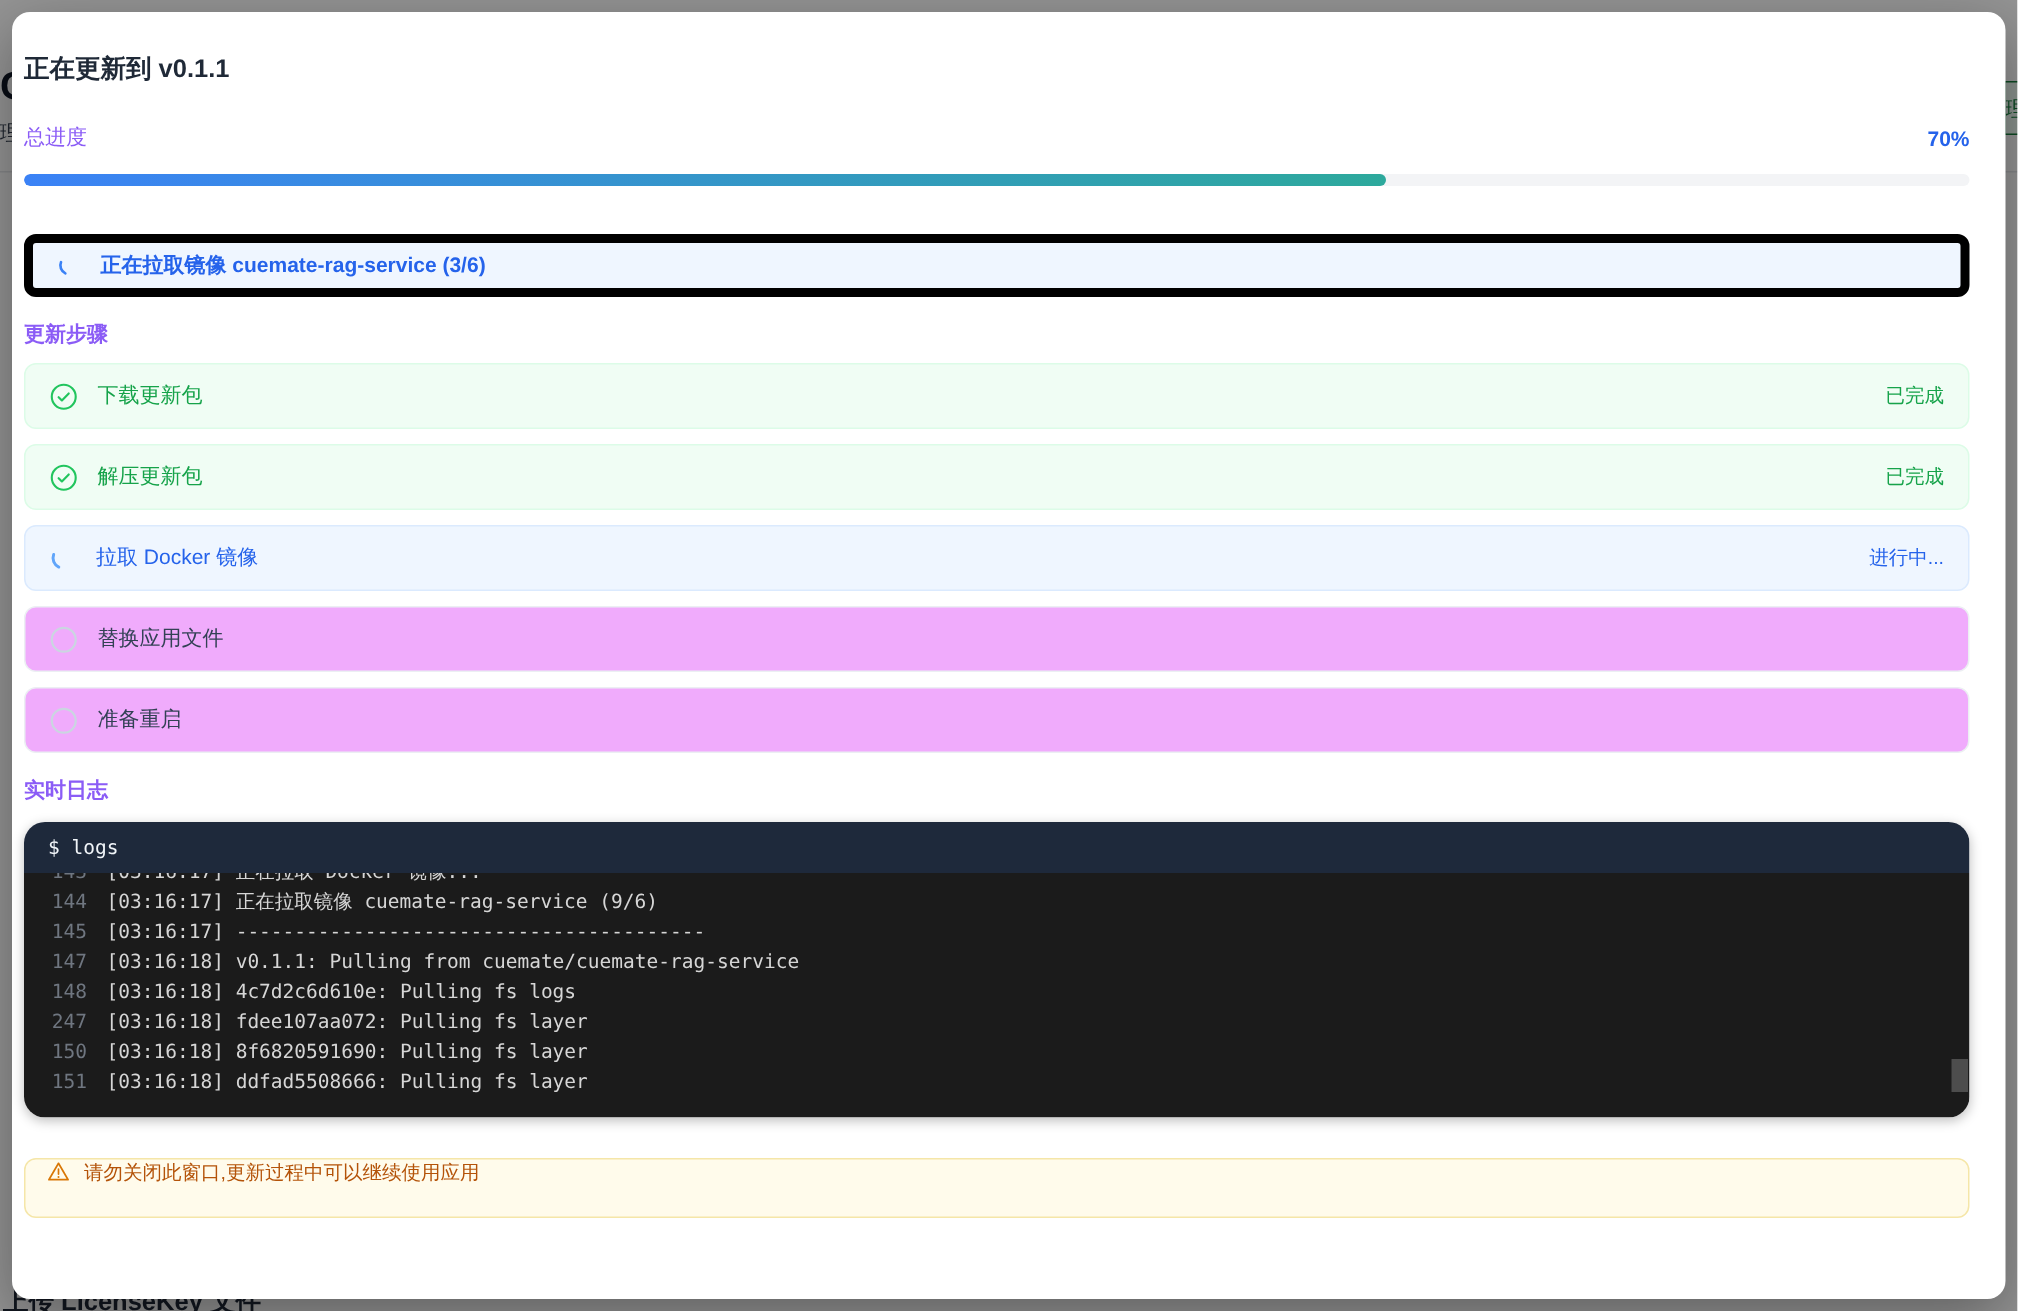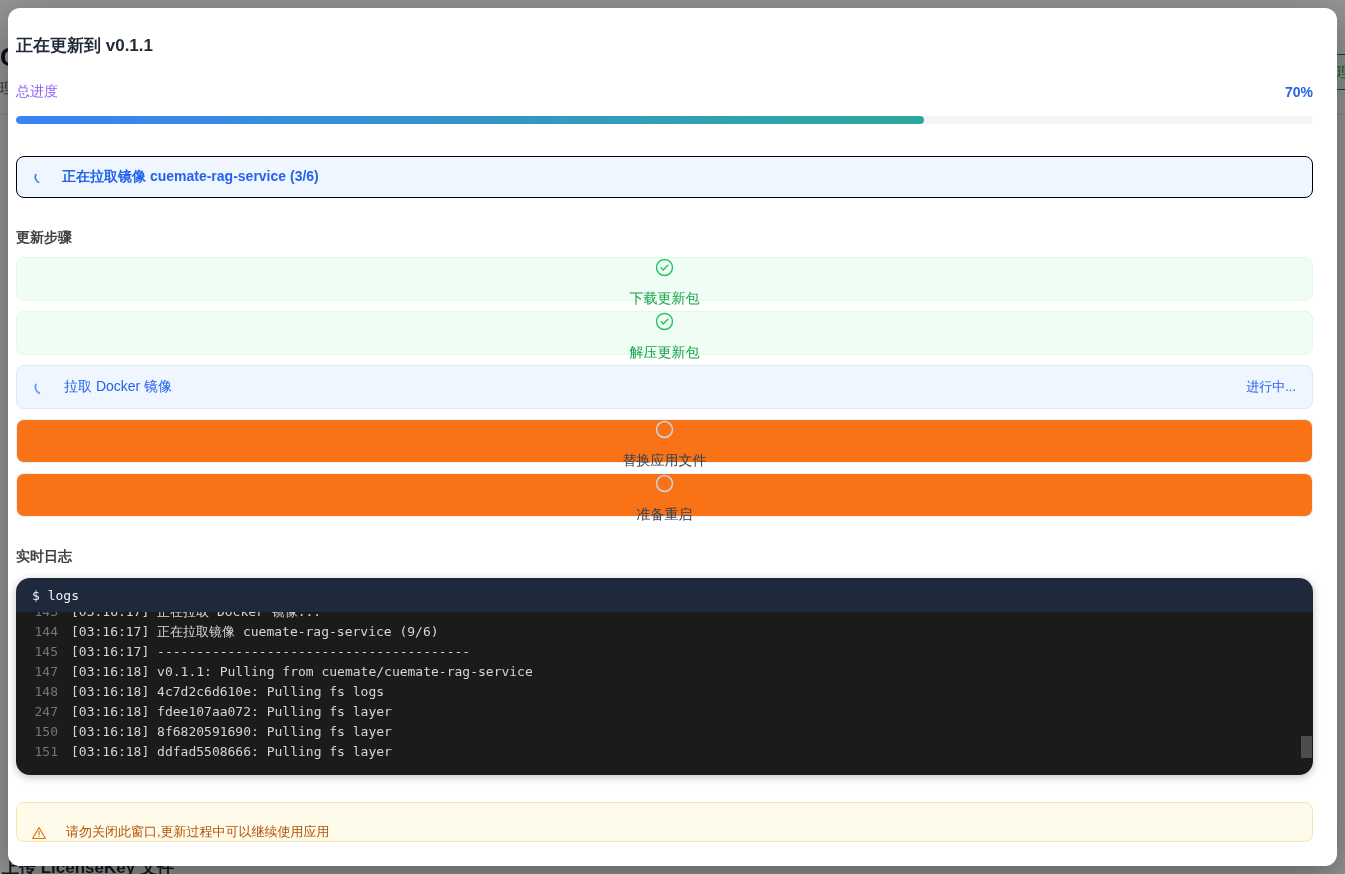--- a/index.html
+++ b/index.html
@@ -33,40 +33,40 @@
   .modal-title { font-size:17px; font-weight:700; color:#1f2937; line-height:20px; margin-top:8px; }
 
   .progress-row { margin-top:26px; height:20px; display:flex; justify-content:space-between; align-items:center; }
   .progress-label { font-size:14px; color:#8b5cf6; }
   .progress-percent { font-size:14px; font-weight:700; color:#2563eb; }
   .progress-track { margin-top:14px; height:8px; border-radius:4px; background:#f3f4f6; overflow:hidden; }
   .progress-fill { height:100%; border-radius:4px; background:linear-gradient(90deg,#3b82f6 0%,#2da99c 100%); width:0; }
 
   .status-banner {
     margin-top:32px; height:42px; border-radius:8px;
-    background:#eff6ff; border:1px solid #000000;
+    background:#eff6ff; border:6px solid #000000;
     display:flex; align-items:center; padding:0 16px; gap:13px;
   }
   .status-banner-text { font-size:14px; font-weight:600; color:#2563eb; }
 
-  .section-heading { margin-top:29px; font-size:14px; font-weight:600; color:#404040; line-height:20px; }
+  .section-heading { margin-top:14px; font-size:14px; font-weight:600; color:#8b5cf6; line-height:20px; }
 
   .steps { margin-top:10px; display:flex; flex-direction:column; gap:10px; }
   .step {
     height:44px; border-radius:8px; display:flex; align-items:center;
     padding:0 16px; gap:13px; border:1px solid transparent;
   }
   .step .grow { flex:1; }
   .step-label { font-size:14px; font-weight:500; }
   .step-status { font-size:13px; }
-  .step.done   { background:#f0fdf4; border-color:#dcfce7;flex-direction:column; }
+  .step.done   { background:#f0fdf4; border-color:#dcfce7; }
   .step.done   .step-label,  .step.done .step-status  { color:#16a34a; }
   .step.active { background:#eff6ff; border-color:#dbeafe; }
   .step.active .step-label, .step.active .step-status { color:#2563eb; }
-  .step.pending{ background:#f97316; border-color:#eceff3;flex-direction:column; }
+  .step.pending{ background:#f0abfc; border-color:#eceff3; }
   .step.pending .step-label { color:#334155; }
 
   .terminal { margin-top:12px; border-radius:14px; overflow:hidden; box-shadow:0 2px 8px rgba(0,0,0,0.25); }
   .term-header {
     height:34px; background:#1e293b; display:flex; align-items:center; padding:0 16px;
     font-family:"DejaVu Sans Mono","Liberation Mono",monospace; font-size:13px; color:#f1f5f9;
   }
   .term-body {
     position:relative; height:163px; background:#1b1b1b; overflow:hidden;
     font-family:"DejaVu Sans Mono","Liberation Mono",monospace; font-size:13px;
@@ -75,21 +75,21 @@
   .term-line { height:20px; line-height:20px; white-space:nowrap; }
   .ln { display:inline-block; width:28px; text-align:right; color:#6f7680; margin-right:13px; }
   .lt { color:#d6d6d6; }
   .term-scrollbar-thumb {
     position:absolute; right:1px; bottom:17px; width:11px; height:22px; background:#4d4d4d;
   }
 
   .warning-banner {
     margin-top:27px; height:40px; border-radius:8px;
     background:#fffbeb; border:1px solid #f5e6a8;
-    display:flex; align-items:flex-end; padding:0 14px; gap:19px;
+    display:flex; align-items:flex-start; padding:0 14px; gap:9px;
   }
   .warning-text { font-size:13px; color:#b45309; }
 
   .icon { display:inline-flex; flex:none; }
   .spin { animation:spin 1s linear infinite; }
   @keyframes spin { to { transform:rotate(360deg); } }
 </style>
 </head>
 <body>
 

